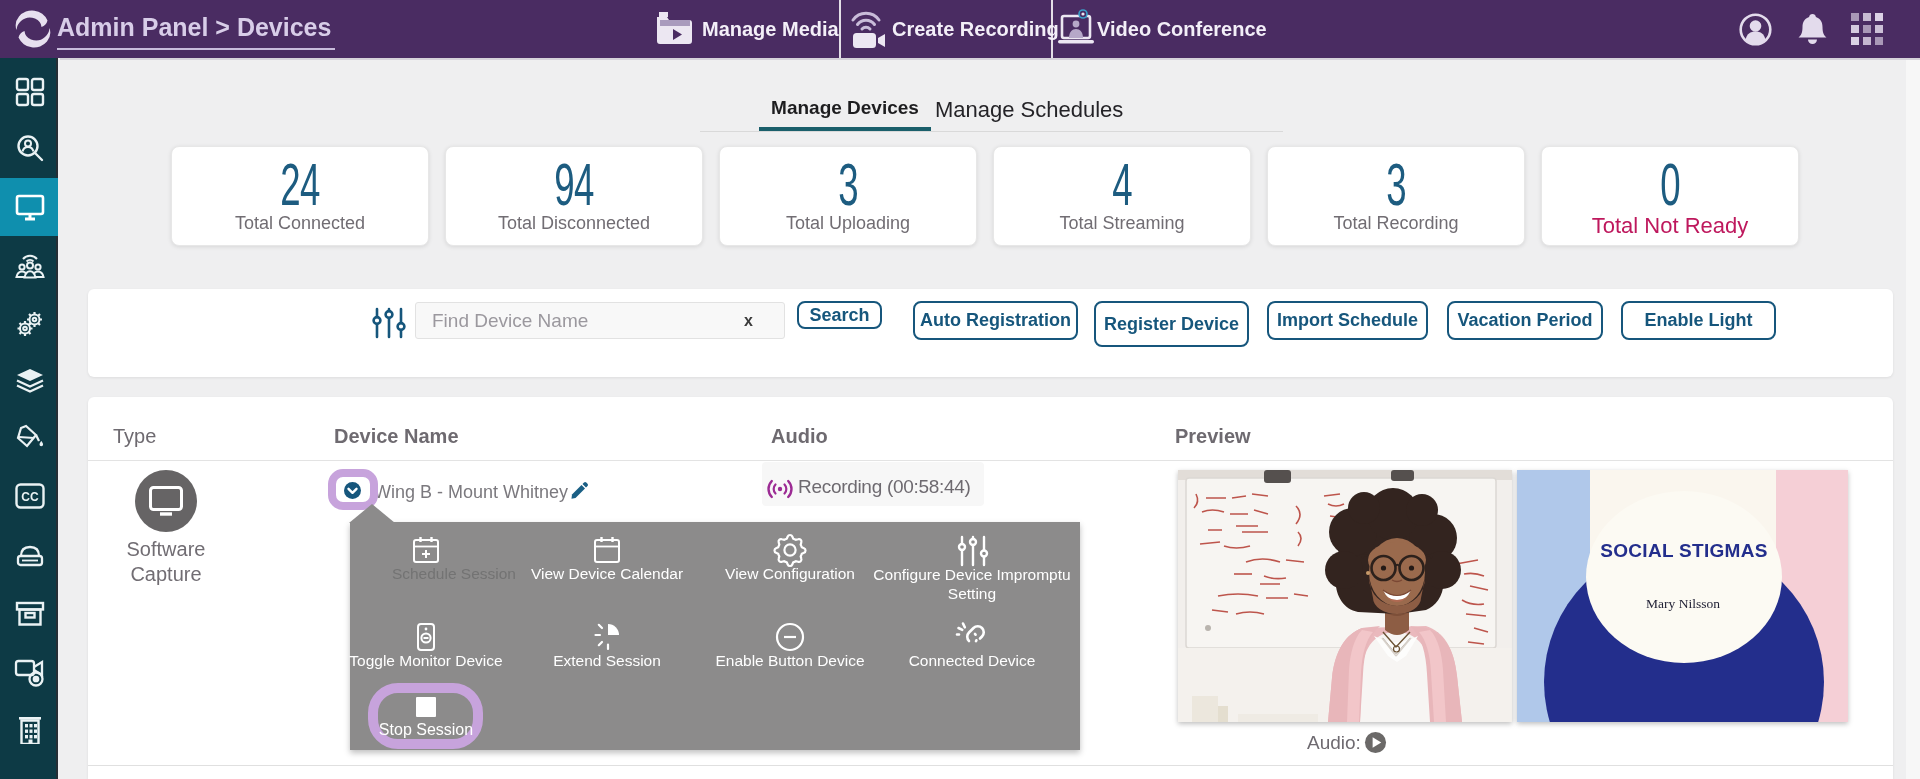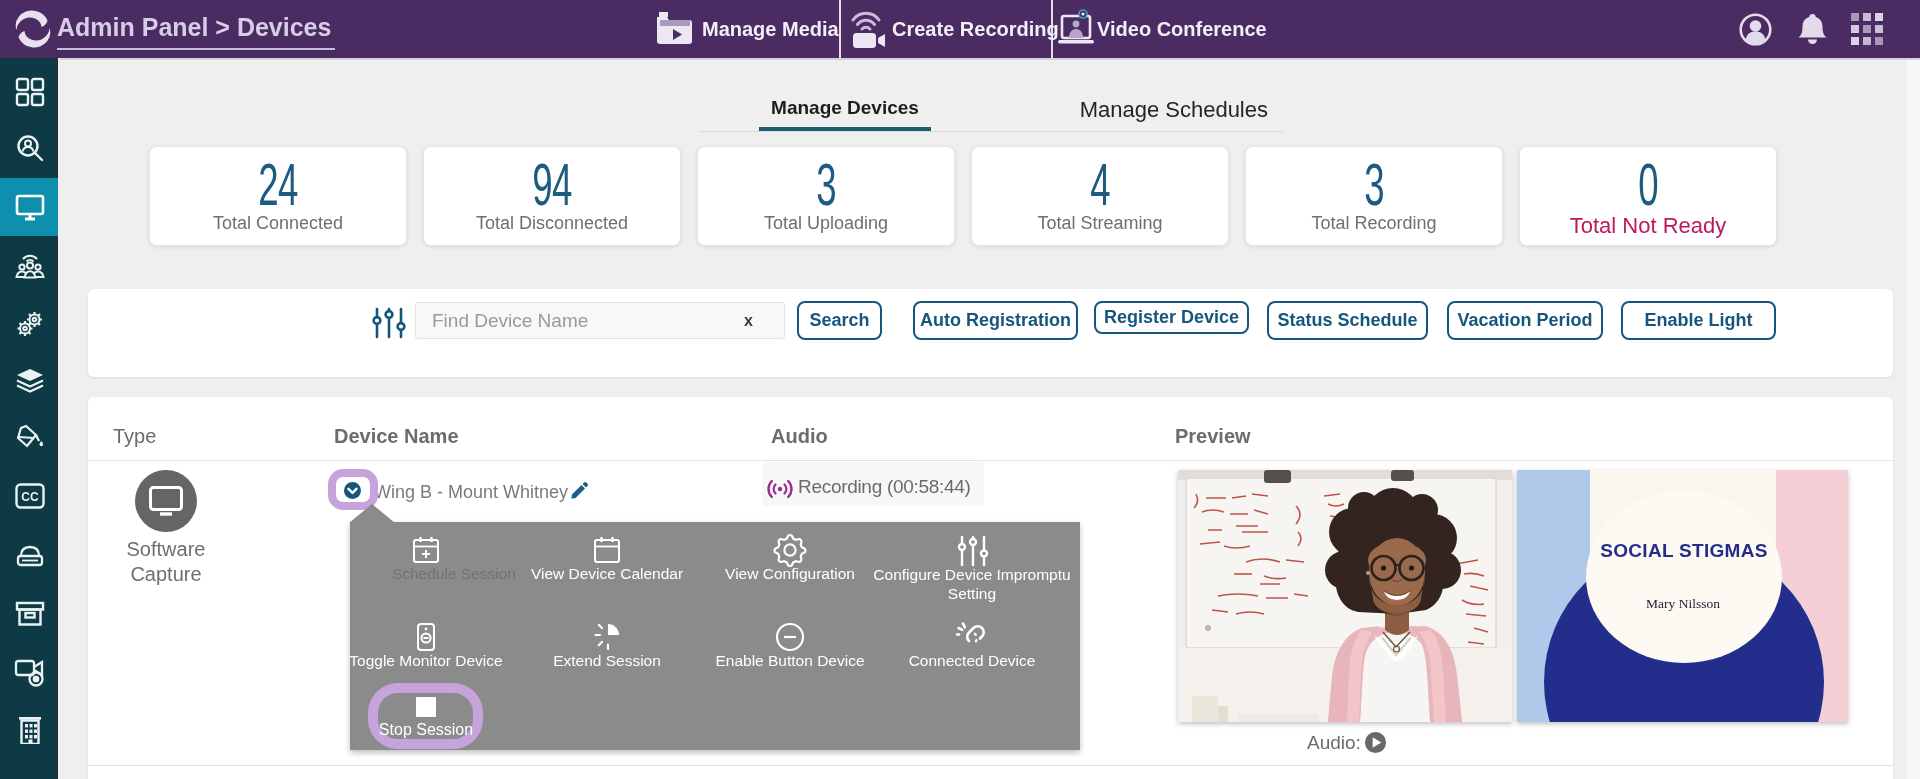--- a/index.html
+++ b/index.html
@@ -163,23 +163,23 @@
       <rect x="13.5" y="21" width="3" height="3.4"></rect>
       <rect x="18" y="21" width="3" height="3.4"></rect>
     <rect x="12.5" y="25.5" width="4" height="4.5"></rect>
   </g>
 </svg>
 
 <div class="abs" style="left:700px;top:131px;width:583px;height:1px;background:#d9d9d9"></div>
 <div class="abs" style="left:700px;top:97px;width:290px;text-align:center;font-size:19px;font-weight:bold;color:#1d1d1f">Manage Devices
   <div style="margin:8px auto 0;width:172px;height:4px;background:#1a5f6b"></div>
 </div>
-<div class="abs" style="left:1018px;top:97px;width:250px;text-align:right;font-size:22px;color:#242327">Manage Schedules</div>
-
-<div class="abs" style="left:149px;top:146px;width:1628px;height:100px;display:flex;gap:16px">
+<div class="abs" style="left:935px;top:97px;width:250px;text-align:left;font-size:22px;color:#242327">Manage Schedules</div>
+
+<div class="abs" style="left:171px;top:146px;width:1628px;height:100px;display:flex;gap:16px">
   <div style="flex:1;background:#fff;border:1px solid #e7e7e7;border-radius:8px;box-shadow:0 1px 4px rgba(0,0,0,.10);text-align:center;padding-top:6px">
       <div style="font-size:60px;color:#1d5c80;transform:scaleX(0.61);letter-spacing:-1px;margin-top:-3px">24</div>
       <div style="font-size:18px;color:#716d73;margin-top:-6px">Total Connected</div>
     </div>
   <div style="flex:1;background:#fff;border:1px solid #e7e7e7;border-radius:8px;box-shadow:0 1px 4px rgba(0,0,0,.10);text-align:center;padding-top:6px">
       <div style="font-size:60px;color:#1d5c80;transform:scaleX(0.61);letter-spacing:-1px;margin-top:-3px">94</div>
       <div style="font-size:18px;color:#716d73;margin-top:-6px">Total Disconnected</div>
     </div>
   <div style="flex:1;background:#fff;border:1px solid #e7e7e7;border-radius:8px;box-shadow:0 1px 4px rgba(0,0,0,.10);text-align:center;padding-top:6px">
       <div style="font-size:60px;color:#1d5c80;transform:scaleX(0.61);letter-spacing:-1px;margin-top:-3px">3</div>
@@ -200,24 +200,24 @@
 </div>
 
 <div class="abs" style="left:88px;top:289px;width:1805px;height:88px;background:#fff;border-radius:6px;box-shadow:0 1px 3px rgba(0,0,0,.08)"></div>
 <svg class="abs" style="left:372px;top:305px" width="34" height="36" viewBox="0 0 34 36" fill="none" stroke="#16567c" stroke-width="2.6" stroke-linecap="round">
   <path d="M5 4 v8 M5 19 v13 M17 4 v2 M17 13 v19 M29 4 v14 M29 25 v7"></path>
   <circle cx="5" cy="15.5" r="3.4"></circle>
     <circle cx="17" cy="9.5" r="3.4"></circle>
     <circle cx="29" cy="21.5" r="3.4"></circle>
 </svg>
 <div class="abs" style="left:415px;top:302px;width:370px;height:37px;background:#f8f8f8;border:1px solid #e2e2e2;border-radius:3px;color:#9b989e;font-size:19px;line-height:35px;padding-left:16px">Find Device Name<span style="position:absolute;right:31px;color:#3c3c3c;font-size:16px;font-weight:bold">x</span></div>
-<div class="btn" style="left:797px;top:301px;width:85px;height:39px">Search</div>
+<div class="btn" style="left:797px;top:301px;width:85px;height:28px">Search</div>
 <div class="btn" style="left:913px;top:301px;width:165px;height:39px">Auto Registration</div>
-<div class="btn" style="left:1094px;top:301px;width:155px;height:33px">Register Device</div>
-<div class="btn" style="left:1267px;top:301px;width:161px;height:39px">Status Schedule</div>
+<div class="btn" style="left:1094px;top:301px;width:155px;height:46px">Register Device</div>
+<div class="btn" style="left:1267px;top:301px;width:161px;height:39px">Import Schedule</div>
 <div class="btn" style="left:1447px;top:301px;width:156px;height:39px">Vacation Period</div>
 <div class="btn" style="left:1621px;top:301px;width:155px;height:39px">Enable Light</div>
 
 <div class="abs" style="left:88px;top:397px;width:1805px;height:382px;background:#fff;border-radius:6px 6px 0 0;box-shadow:0 1px 3px rgba(0,0,0,.08)"></div>
 <div class="abs" style="left:113px;top:425px;font-size:20px;font-weight:normal;color:#6e6a70">Type</div>
 <div class="abs" style="left:334px;top:425px;font-size:20px;font-weight:bold;color:#6e6a70">Device Name</div>
 <div class="abs" style="left:771px;top:425px;font-size:20px;font-weight:bold;color:#6e6a70">Audio</div>
 <div class="abs" style="left:1175px;top:425px;font-size:20px;font-weight:bold;color:#6e6a70">Preview</div>
 <div class="abs" style="left:88px;top:460px;width:1805px;height:1px;background:#e3e3e3"></div>
 <div class="abs" style="left:88px;top:765px;width:1805px;height:1px;background:#e0e0e0"></div>

